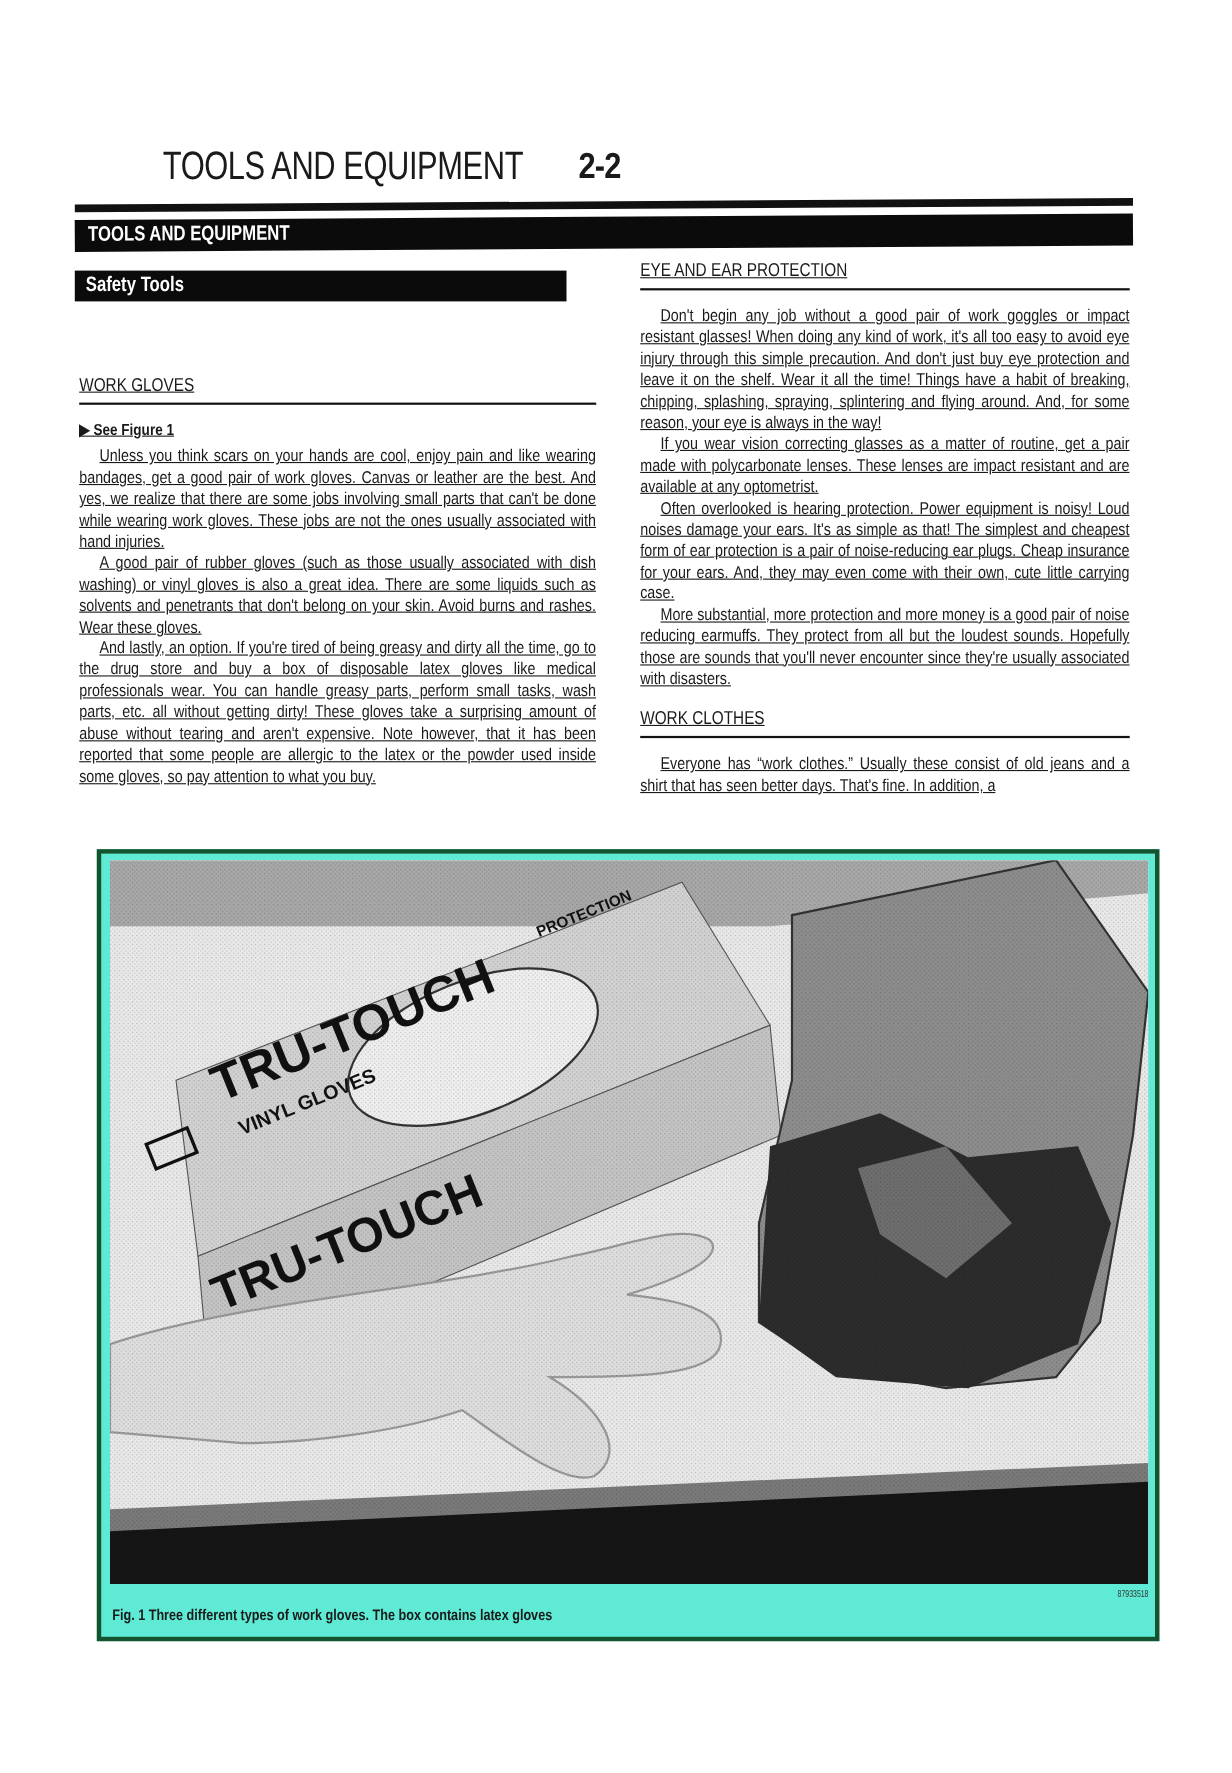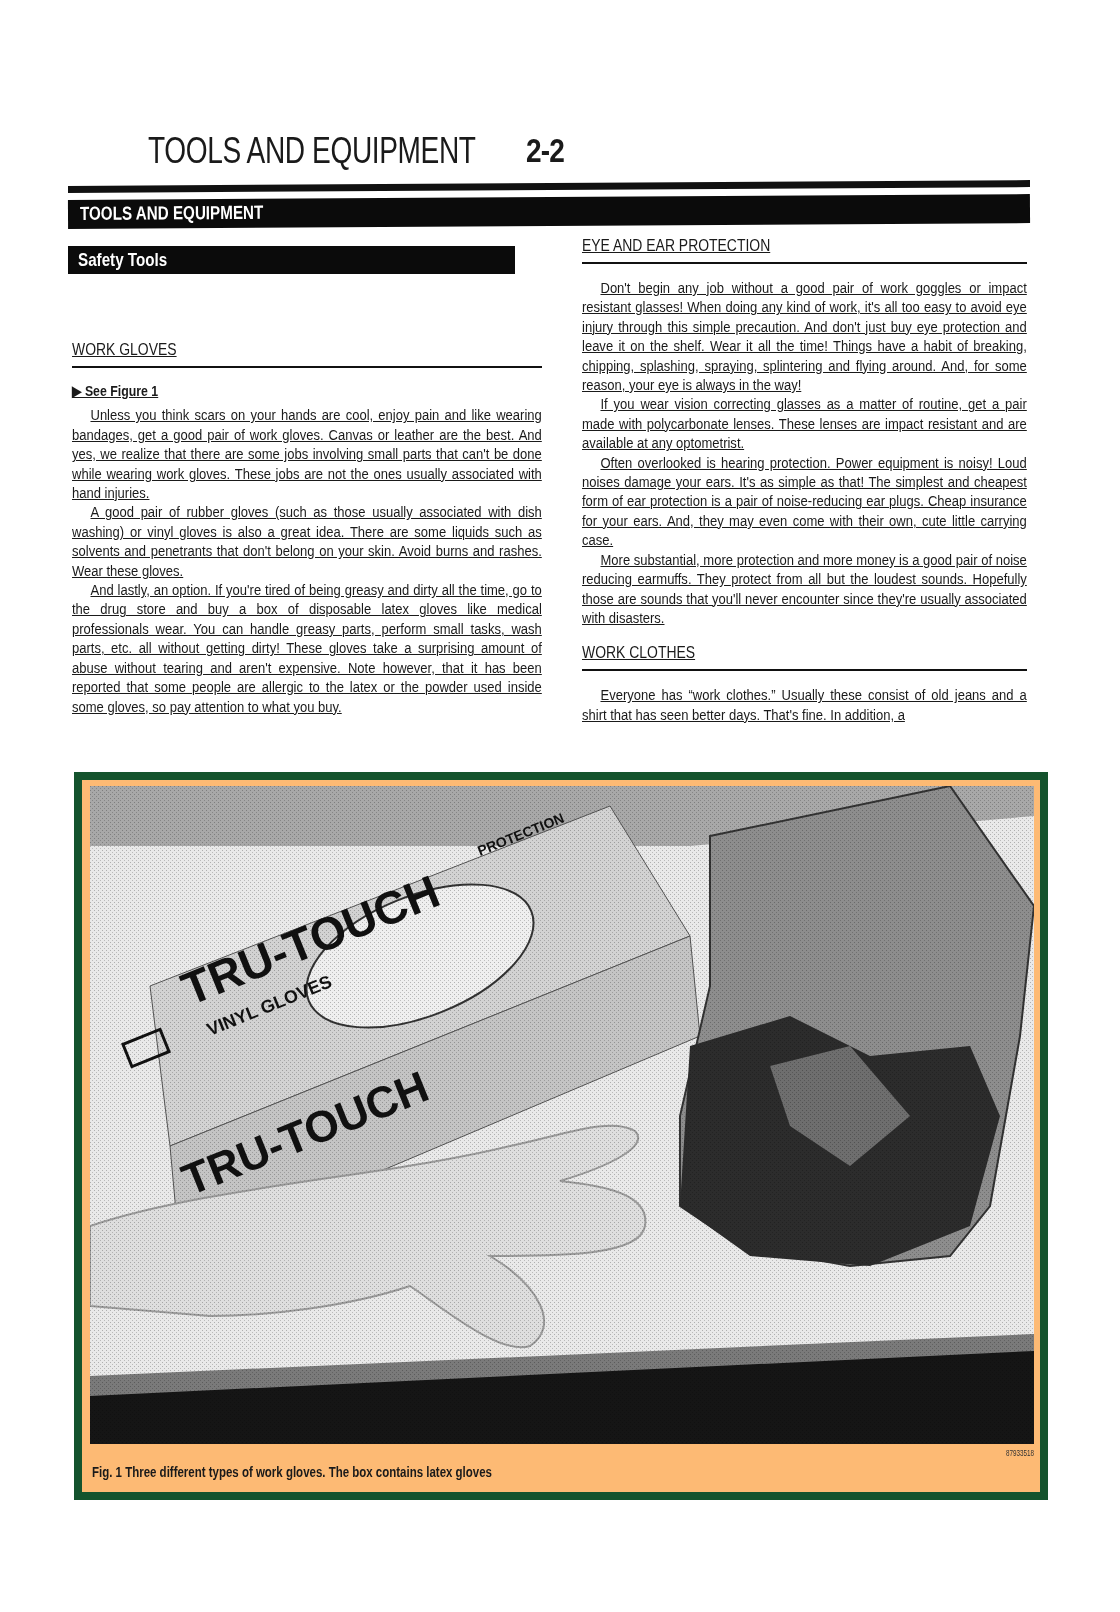--- a/index.html
+++ b/index.html
@@ -18,21 +18,21 @@
 
   .col { position: absolute; font-size: 15.5px; line-height: 19.4px; text-decoration: underline; }
   .col-left { left: 72px; top: 300px; width: 470px; margin-top: 40px; }
   .col-right { left: 582px; top: 236px; width: 445px; }
   .heading { font-size: 17px; letter-spacing: 0; transform: scaleX(0.82); transform-origin: left; white-space: nowrap; display: block; height: 22px; }
   .heading-rule { height: 2px; background: #111; margin: 4px 0 14px 0; }
   .see-fig { font-weight: bold; font-size: 14.5px; margin: 0 0 4px 0; transform: scaleX(0.85); transform-origin: left; white-space: nowrap; }
   .para { margin: 0; text-indent: 22px; transform: scaleX(0.84); transform-origin: left; width: 119%; text-align: justify; }
   .gap { height: 16px; }
 
-  .figure { position: absolute; left: 74px; top: 772px; width: 958px; height: 712px; border: 8px solid #14532d; background: #fdba74; }
+  .figure { position: absolute; left: 88px; top: 772px; width: 958px; height: 712px; border: 4px solid #14532d; background: #5eead4; }
   .photo { position: absolute; left: 8px; top: 6px; width: 944px; height: 658px; overflow: hidden;
            background: #d6d6d6; }
   .photo svg { display: block; }
   .photo-id { position: absolute; right: 6px; top: 668px; font-size: 9px; color: #333; transform: scaleX(0.7); transform-origin: right; }
   .caption { position: absolute; left: 10px; top: 684px; font-weight: bold; font-size: 14px; transform: scaleX(0.82); transform-origin: left; white-space: nowrap; }
 </style>
 </head>
 <body>
 
 <div class="page-header">

